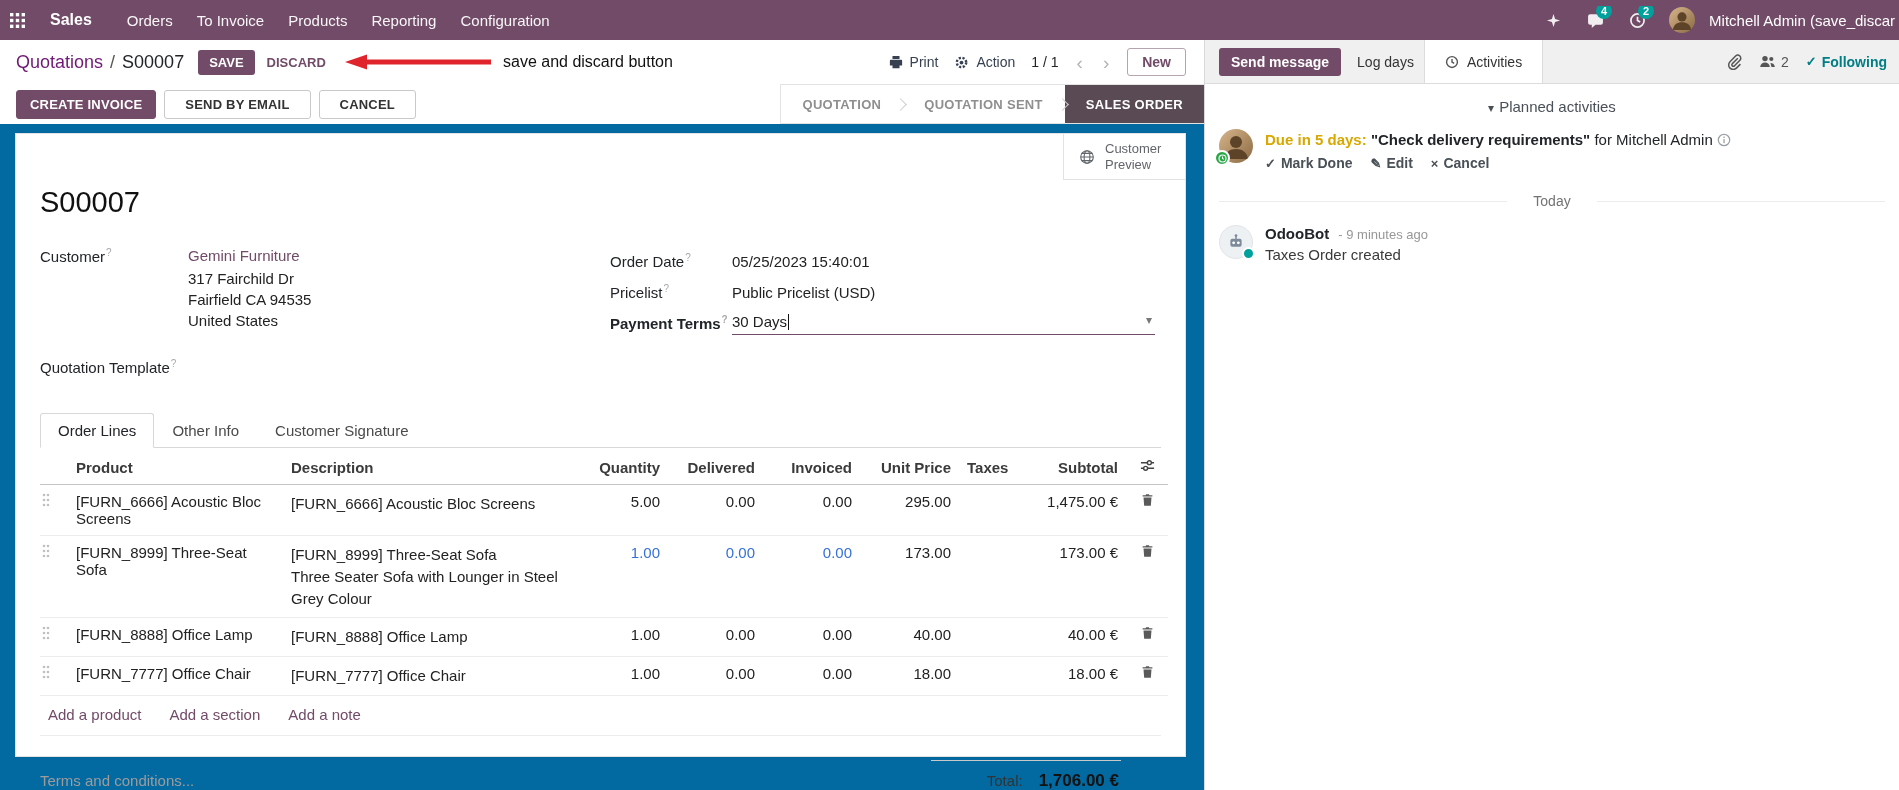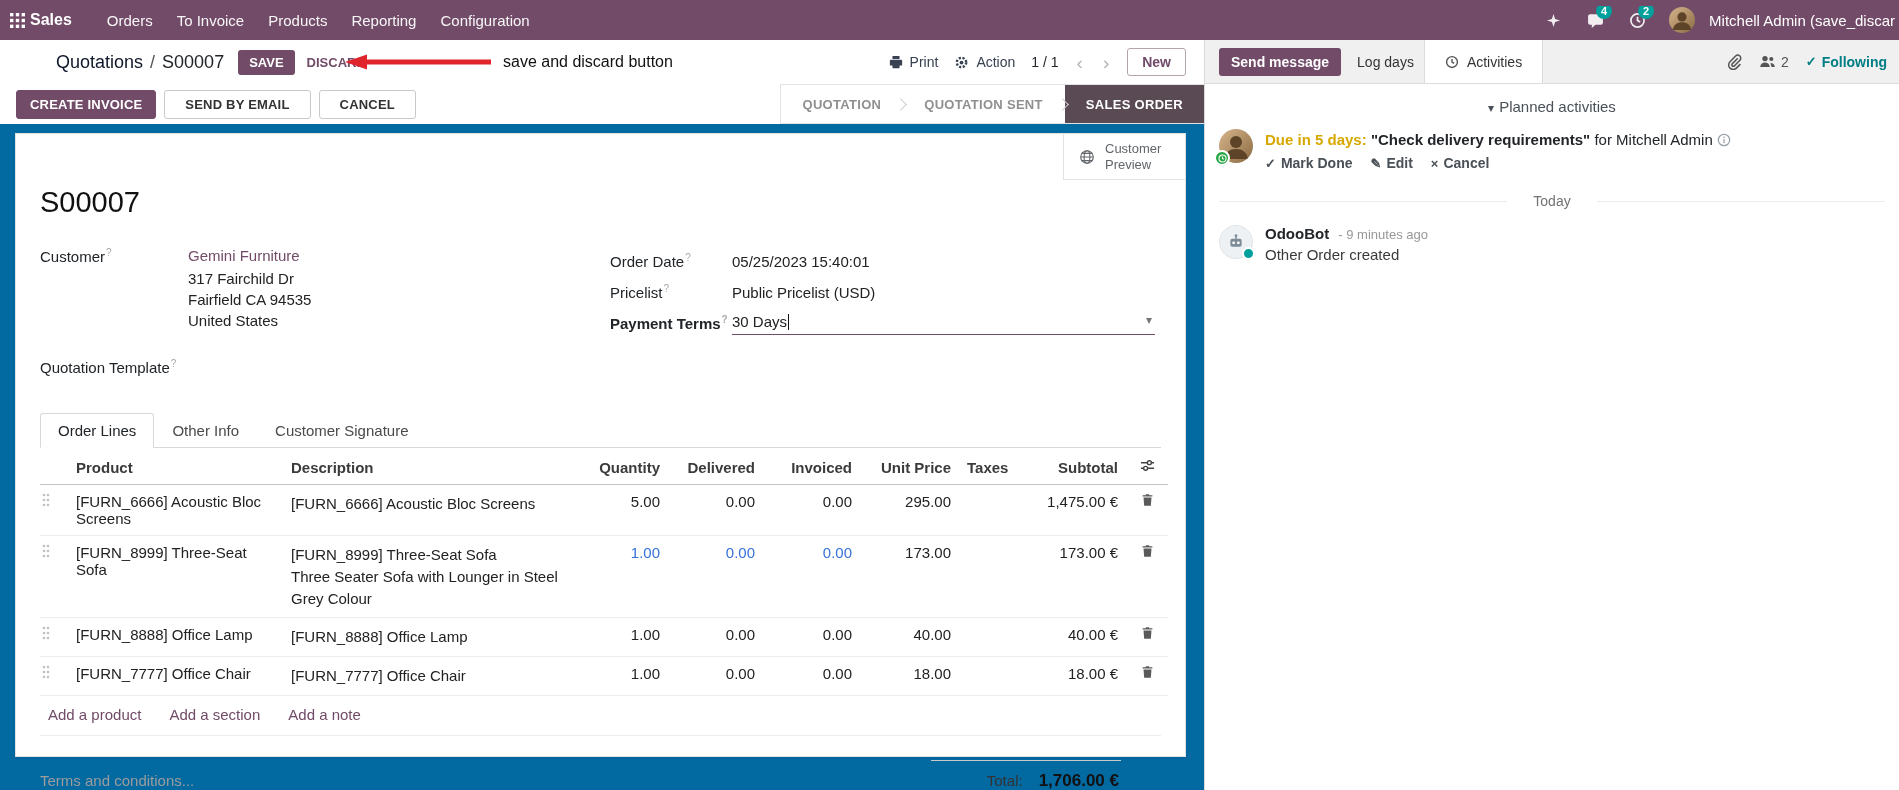--- a/index.html
+++ b/index.html
@@ -2,38 +2,38 @@
 <html><head>
 <meta charset="utf-8">
 <style>
   * { margin:0; padding:0; box-sizing:border-box; }
   html,body { width:1899px; height:790px; overflow:hidden; background:#fff;
               font-family:"Liberation Sans", sans-serif; color:#212529; }
   .app { width:1899px; height:790px; display:flex; flex-direction:column; }
 
   
   .topnav { flex:0 0 40px; background:#714B67; color:#fff; display:flex; align-items:center; padding:0 0 0 10px; }
-  .brand { display:flex; align-items:center; gap:5px; font-size:16px; font-weight:700; margin-right:24px; cursor:pointer; }
+  .brand { display:flex; align-items:center; gap:25px; font-size:16px; font-weight:700; margin-right:24px; cursor:pointer; }
   .menu { display:flex; gap:2px; font-size:15px; }
   .menu-item { padding:6px 11px; border-radius:3px; color:rgba(255,255,255,.95); cursor:pointer; white-space:nowrap; }
   .nav-right { margin-left:auto; display:flex; align-items:center; gap:6px; white-space:nowrap; overflow:hidden; }
   .systray-icon { position:relative; width:36px; height:28px; display:flex; align-items:center; justify-content:center; color:rgba(255,255,255,.9); cursor:pointer; }
   .count-badge { position:absolute; top:-3px; right:1px; min-width:16px; height:16px; border-radius:8px; background:#00a09d; color:#fff; font-size:11px; line-height:16px; text-align:center; padding:0 4px; font-weight:700; }
   .nav-avatar { width:26px; height:26px; border-radius:50%; background:linear-gradient(135deg,#d8b58c,#8a6a43); position:relative; overflow:hidden; flex:0 0 26px; margin-left:8px; }
   .user-name { font-size:15px; color:#fff; padding:0 4px 0 8px; }
 
   
   .main { flex:1; display:flex; min-height:0; }
   .left-pane { width:1205px; flex:0 0 1205px; border-right:1px solid #d9d9d9; display:flex; flex-direction:column; background:#fff; }
   .chatter { flex:1; display:flex; flex-direction:column; background:#fff; min-width:0; }
 
   
   .control-panel { height:44px; flex:0 0 44px; display:flex; align-items:center; padding:0 18px 0 16px; position:relative; }
   .breadcrumb { display:flex; align-items:baseline; gap:7px; font-size:18px; }
-  .bc-parent { color:#0f172a; cursor:pointer;margin-left:40px; }
+  .bc-parent { color:#701a75; cursor:pointer; }
   .bc-sep { color:#555; }
   .bc-current { color:#212529; }
   .btn-save { background:#714B67; color:#fff; border:none; border-radius:3px; font-size:13px; font-weight:700; padding:5px 11px; margin-left:14px; cursor:pointer; font-family:inherit; }
   .btn-discard { background:none; border:none; color:#714B67; font-size:13px; font-weight:700; padding:5px 10px; margin-left:2px; cursor:pointer; font-family:inherit; }
   .annot-arrow { position:absolute; left:345px; top:13px; }
   .annot-text { position:absolute; left:503px; top:13px; font-size:16px; color:#111; }
   .cp-right { margin-left:auto; display:flex; align-items:center; gap:16px; font-size:14px; color:#374151; }
   .cp-tool { display:flex; align-items:center; gap:7px; cursor:pointer; }
   .pager-value { color:#212529; }
   .pager-arrow { color:#b3b3b3; font-size:19px; line-height:1; padding:0 2px; cursor:pointer; }
@@ -602,20 +602,20 @@
                 <circle cx="5.9" cy="8.7" r="1.25" fill="#fff"></circle>
                 <circle cx="10.1" cy="8.7" r="1.25" fill="#fff"></circle>
               </svg>
             <span class="badge-bot"></span>
           </span>
           <div>
             <div class="msg-head">
               <span class="msg-author">OdooBot</span>
               <span class="msg-time">- 9 minutes ago</span>
             </div>
-            <div class="msg-body">Other Order created</div>
+            <div class="msg-body">Taxes Order created</div>
           </div>
         </div>
       </div>
     </div>
 
   </div>
 </div>
 
 </body></html>

